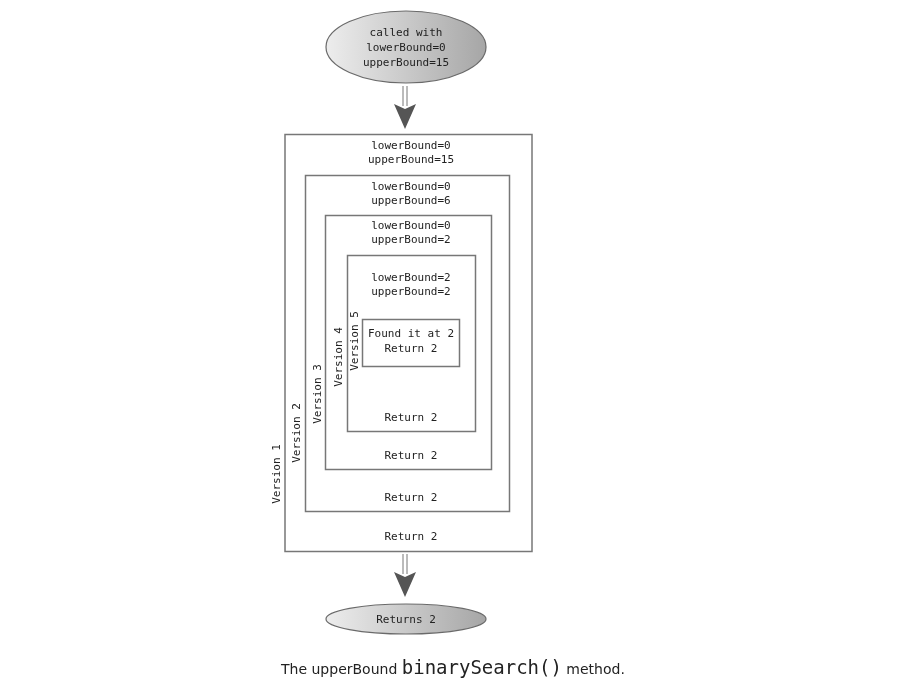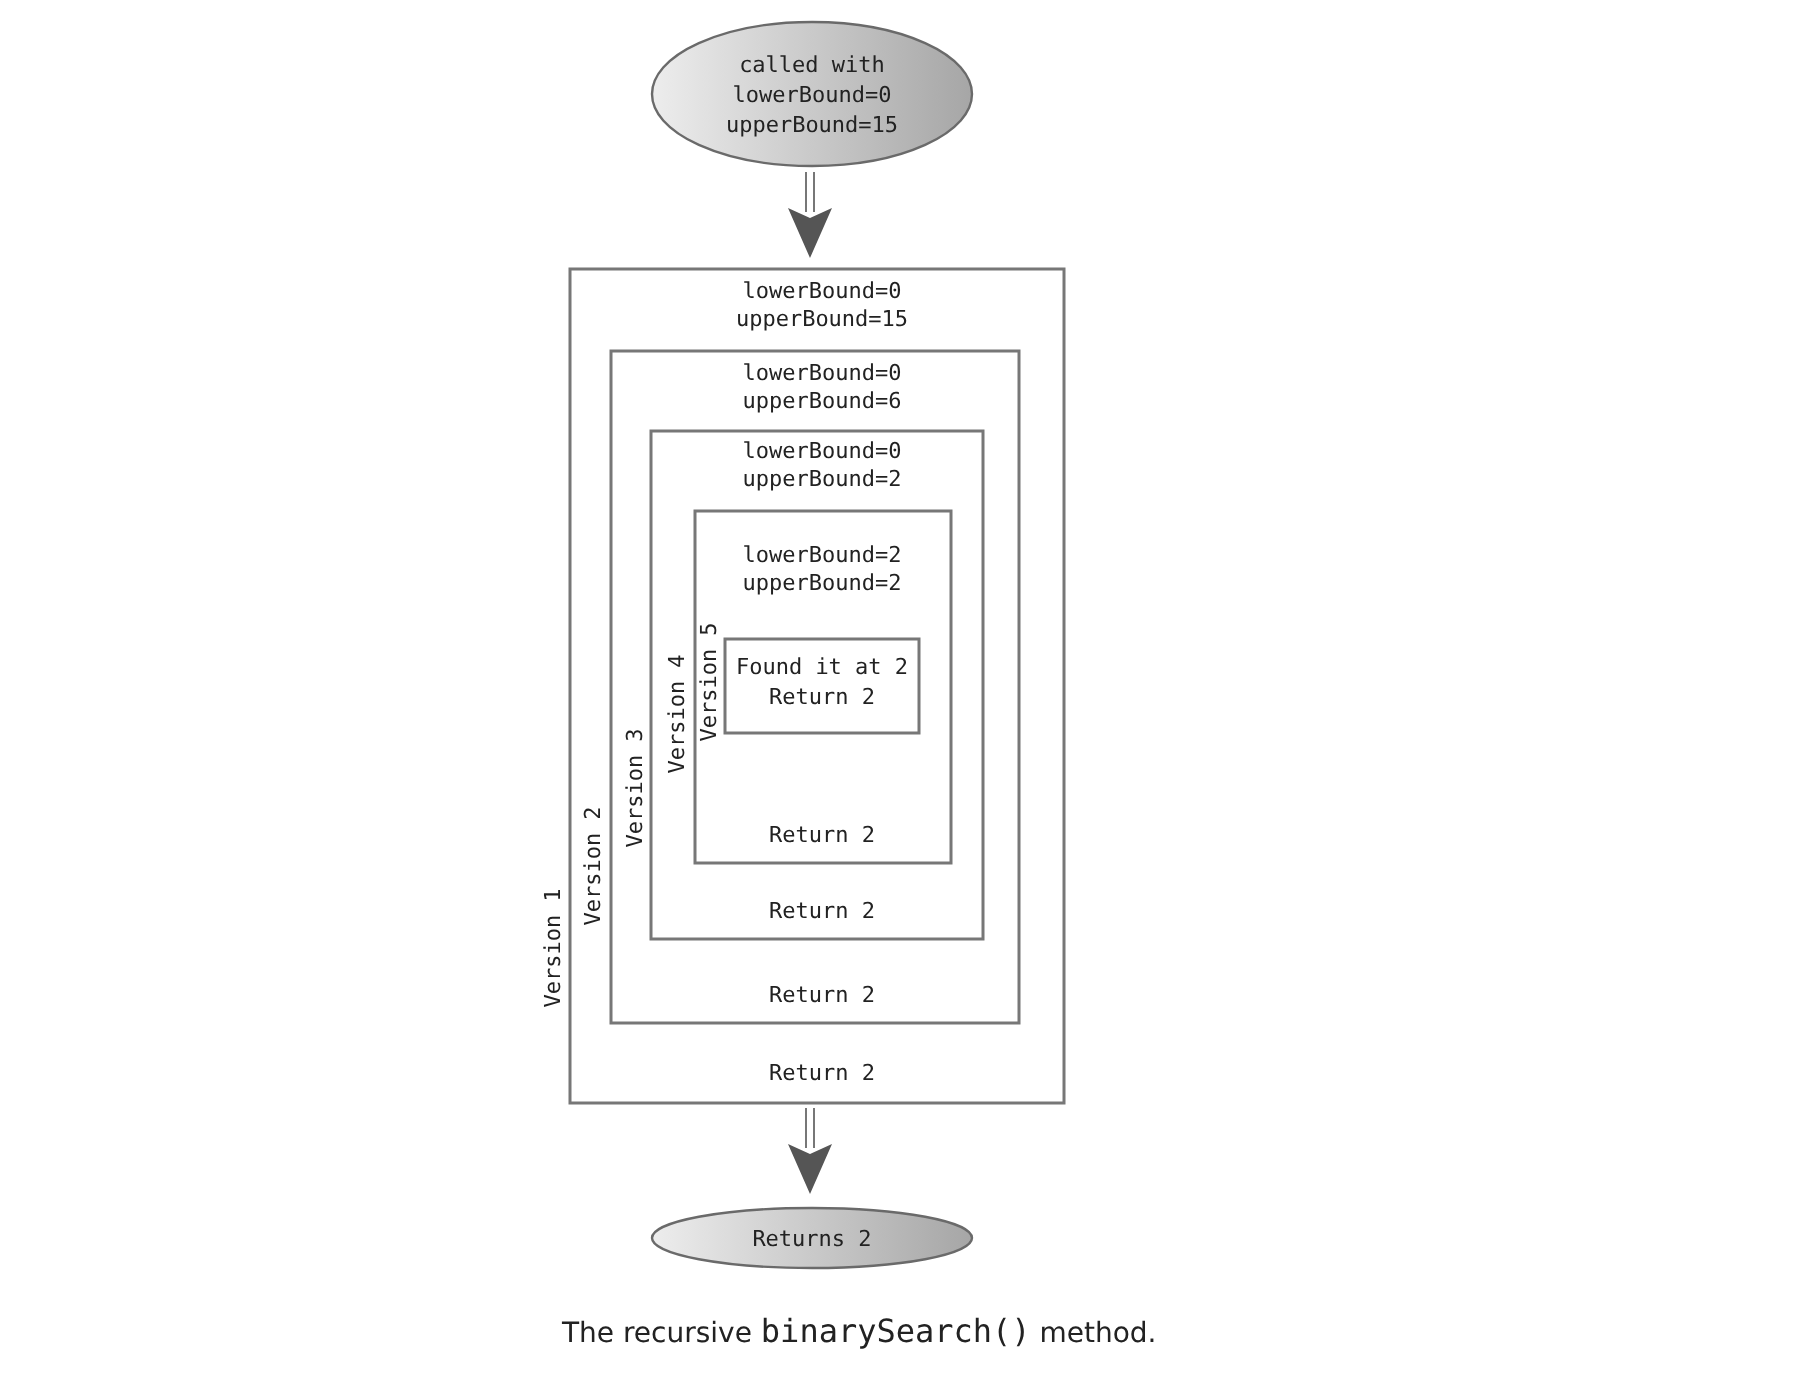--- a/index.html
+++ b/index.html
@@ -1,20 +1,20 @@
 <!DOCTYPE html>
 <html><head>
 <meta charset="utf-8">
 <style>
   html, body { margin:0; padding:0; background:#ffffff; }
   body { width:900px; height:692px; position:relative; overflow:hidden; }
   svg { position:absolute; left:0; top:0; }
   .mono { font-family:"DejaVu Sans Mono", "Liberation Mono", monospace; font-size:11px; fill:#222; }
   .caption { position:absolute; left:281px; top:656px; font-family:"DejaVu Sans", "Liberation Sans", sans-serif; font-size:14px; color:#222; }
-  .caption .code { font-family:"DejaVu Sans Mono", "Liberation Mono", monospace; font-size:16px; }
+  .caption .code { font-family:"DejaVu Sans Mono", "Liberation Mono", monospace; font-size:19px; }
 </style>
 </head>
 <body>
 
 <svg width="900" height="692" viewBox="0 0 900 692">
   <defs>
     <linearGradient id="ellGrad" x1="0" y1="0" x2="1" y2="0">
       <stop offset="0" stop-color="#ededed"></stop>
       <stop offset="1" stop-color="#a6a6a6"></stop>
     </linearGradient>
@@ -77,13 +77,13 @@
     <line x1="407" y1="554" x2="407" y2="574" stroke="#777" stroke-width="1"></line>
     <polygon points="394,572 405,577 416,572 405,597" fill="#555"></polygon>
   </g>
 
   <g>
     <ellipse cx="406" cy="619" rx="80" ry="15" fill="url(#ellGrad)" stroke="#6a6a6a" stroke-width="1.2"></ellipse>
     <text class="mono" x="406" y="623" text-anchor="middle">Returns 2</text>
   </g>
 </svg>
 
-<div class="caption"><span>The recursive </span><span class="code">binarySearch()</span><span> method.</span></div>
+<div class="caption"><span>The upperBound </span><span class="code">binarySearch()</span><span> method.</span></div>
 
 </body></html>

